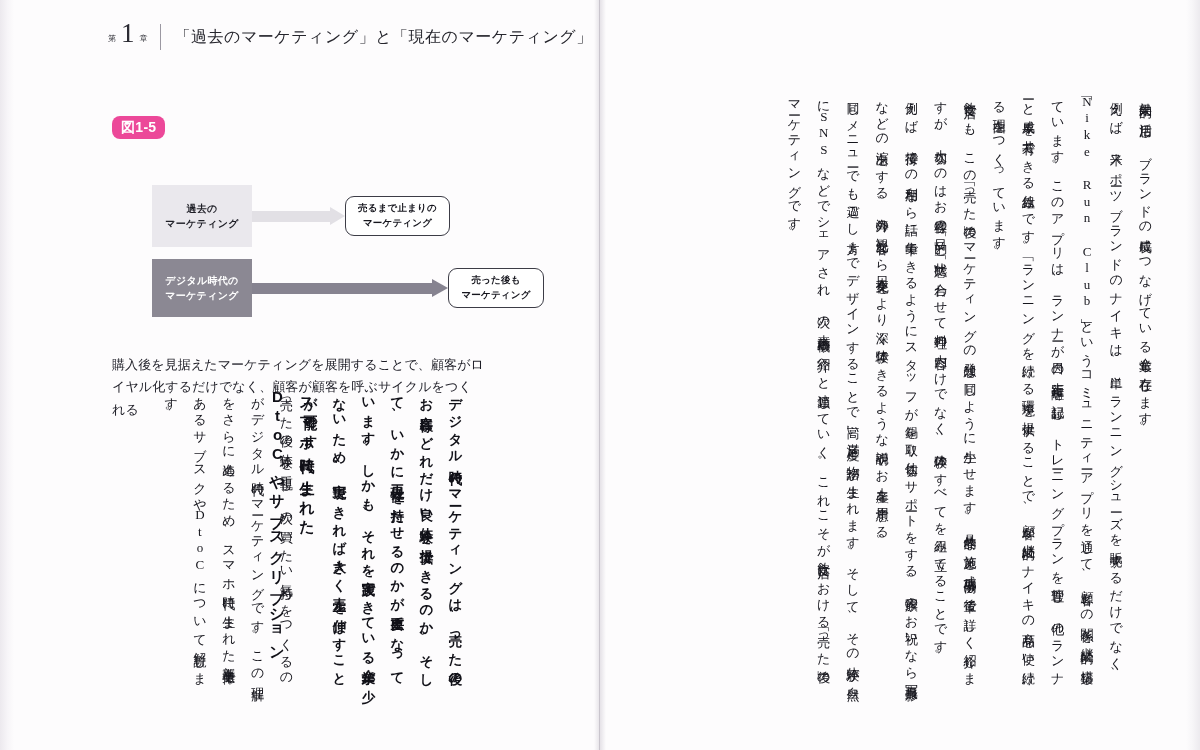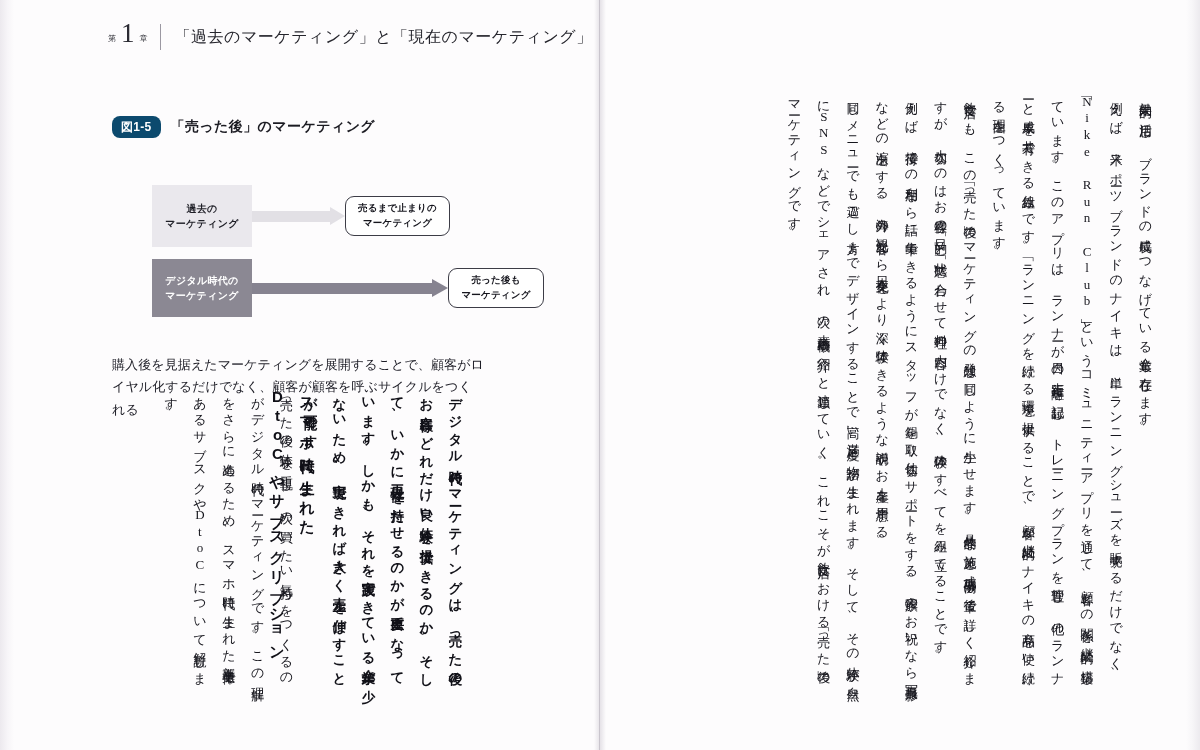--- a/index.html
+++ b/index.html
@@ -69,22 +69,22 @@
     font-size: 16px; letter-spacing: .5px; color: #25252c;
     white-space: nowrap;
   }
 
   
   .fig-head {
     position: absolute; left: 112px; top: 116px;
     display: flex; align-items: center;
   }
   .fig-badge {
-    background: #0c4a6e; color: #fff;
-    font-size: 12px; font-weight: bold;
+    background: #ec4899; color: #fff;
+    font-size: 14px; font-weight: bold;
     padding: 2.5px 9px; border-radius: 8px;
     letter-spacing: .3px;
     font-family: "Liberation Sans", sans-serif;
   }
   .fig-title {
     margin-left: 10px; font-size: 14px; font-weight: bold;
     letter-spacing: .4px; color: #1b1b22;
     font-family: "Liberation Sans", sans-serif;
   }
 
@@ -250,21 +250,20 @@
         <span class="chap-kanji">第</span>
         <span class="chap-num">1</span>
         <span class="chap-kanji">章</span>
       </div>
       <div class="head-rule"></div>
       <div class="head-title">「過去のマーケティング」と「現在のマーケティング」</div>
     </div>
 
     <div class="fig-head">
       <span class="fig-badge">図1-5</span>
-      <span class="fig-title">「売った後」のマーケティング</span>
     </div>
 
     <div class="figure">
 
 
       <div class="row row-old">
         <div class="side-box side-old">過去の<br>マーケティング</div>
         <div class="arrow arrow-old">
           <div class="shaft"></div>
           <div class="head"></div>

